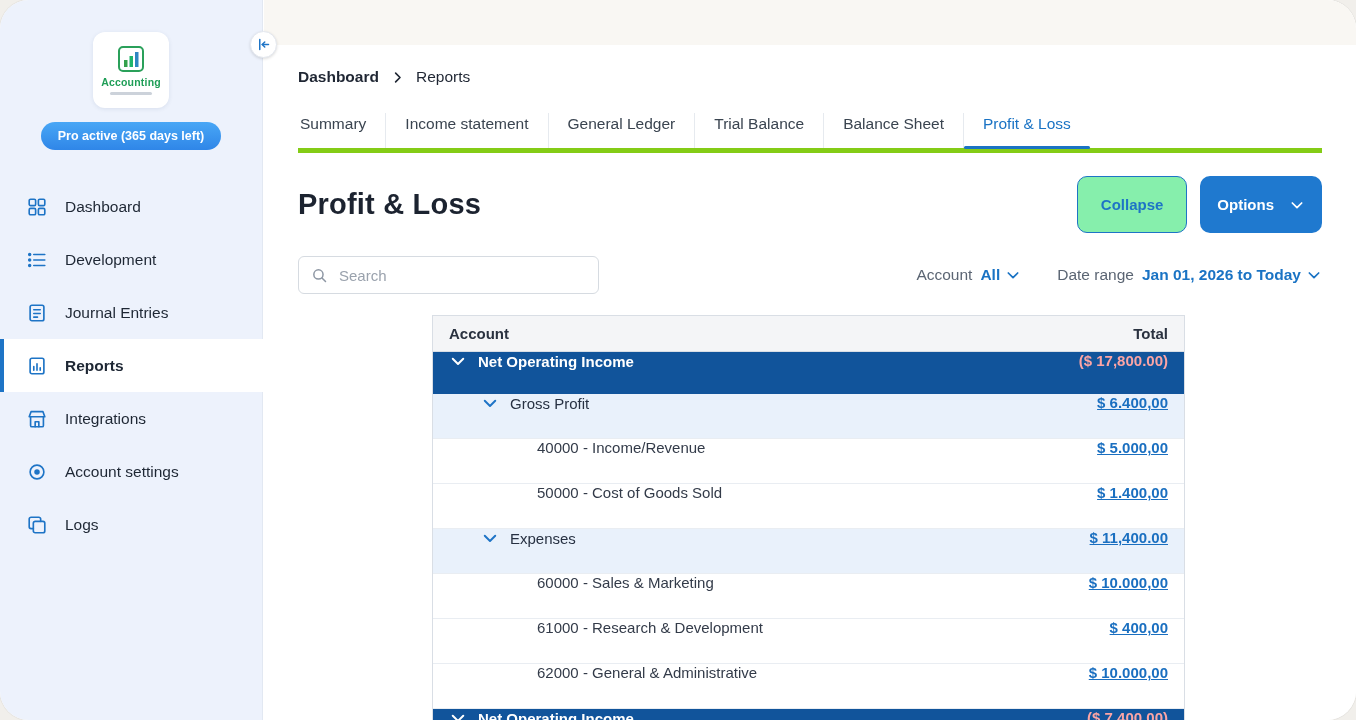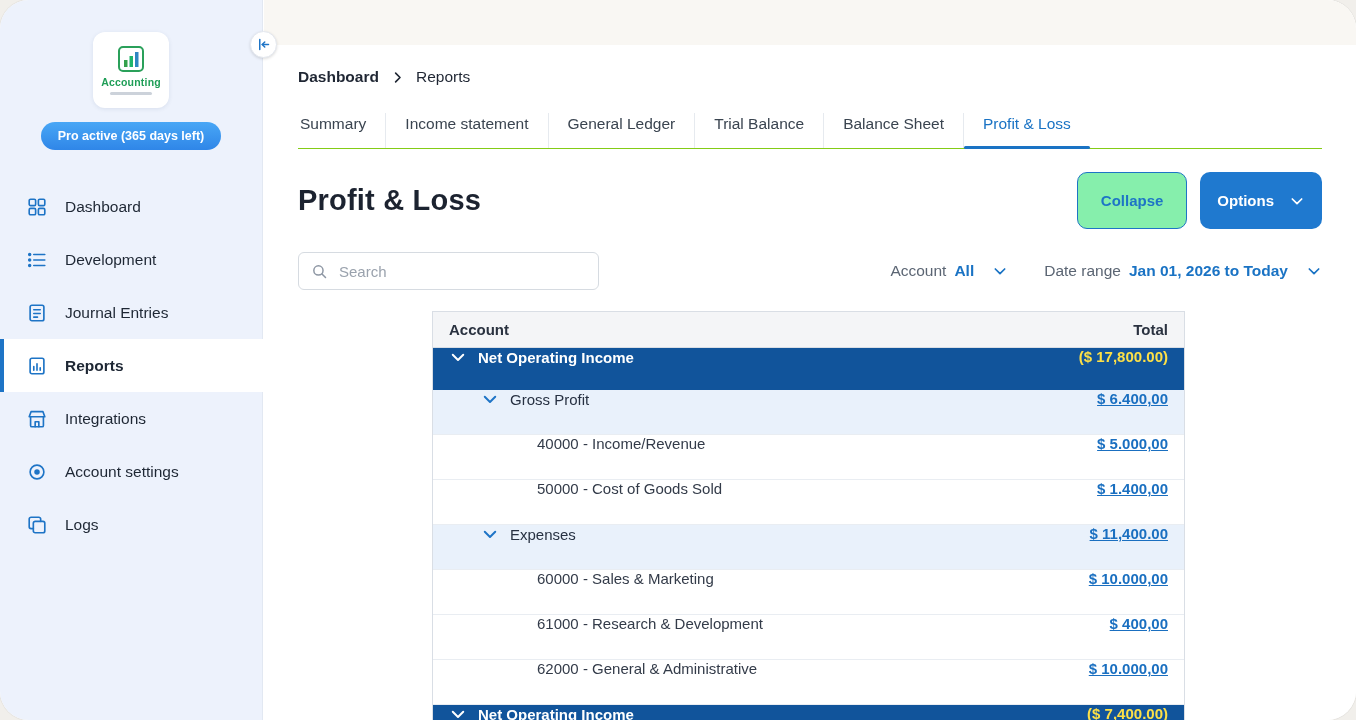--- a/index.html
+++ b/index.html
@@ -56,21 +56,21 @@
   
   .main { position:absolute; left:264px; top:0; right:0; bottom:0; background:#fff; }
   .top-strip { height:45px; background:#f9f7f3; }
   .content { padding:0 34px; }
 
   .breadcrumb { display:flex; align-items:center; gap:11px; margin-top:23px; font-size:15.5px; color:#1f2633; }
   .crumb-a { font-weight:700; cursor:pointer; }
   .crumb-b { font-weight:500; cursor:pointer; }
   .crumb-sep { width:15px; height:15px; color:#1f2633; }
 
-  .tabs { display:flex; margin-top:27px; border-bottom:1px solid #84cc16; }
+  .tabs { display:flex; margin-top:27px; border-bottom:5px solid #84cc16; }
   .tab {
     padding:2px 19px 15px; font-size:15.5px; color:#3a4450;
     cursor:pointer; position:relative; white-space:nowrap;
   }
   .tab:not(:first-child) { border-left:1px solid #e6eaef; }
   .tab:first-child { padding-left:2px; }
   .tab.active { color:#1a73c4; }
   .tab.active::after {
     content:""; position:absolute; left:0; right:0; bottom:-1px; height:3px;
     background:#1a73c4; border-radius:2px;
@@ -93,21 +93,21 @@
     display:flex; align-items:center; padding:0 12px; gap:9px; background:#fff;
   }
   .search-box svg { flex:0 0 auto; color:#8d96a3; }
   .search-box input {
     border:none; outline:none; font-family:inherit; font-size:15px; flex:1; color:#2c3542; background:transparent;
   }
   .search-box input::placeholder { color:#9aa2ad; }
   .filters-right { margin-left:auto; display:flex; gap:36px; align-items:center; font-size:15.5px; }
   .filter-group { display:flex; align-items:center; gap:8px; }
   .filter-label { color:#5b6573; }
-  .filter-value { color:#1a73c4; font-weight:700; display:inline-flex; gap:18px; align-items:center; cursor:pointer; }
+  .filter-value { color:#1a73c4; font-weight:700; display:inline-flex; gap:5px; align-items:center; cursor:pointer; }
 
   
   .report-table {
     margin:21px 0 0 134px; width:753px;
     border:1px solid #d9dee5; border-bottom:none; background:#fff;
   }
   .table-head {
     display:flex; justify-content:space-between; background:#f4f5f7;
     padding:9px 16px; font-size:15px; font-weight:600; color:#2a3240;
     border-bottom:1px solid #d9dee5;
@@ -115,21 +115,21 @@
   .t-row {
     display:flex; align-items:flex-start; justify-content:space-between;
     height:45px; padding:0 16px; font-size:15px;
     border-bottom:1px solid #e9edf2; background:#fff; cursor:pointer;
   }
   .row-left { display:flex; align-items:center; gap:11px; }
   .row-chevron { width:18px; height:18px; flex:0 0 auto; }
   .row-header { background:#11549b; height:42px; border-bottom:none; }
   .row-header .row-chevron { color:#fff; }
   .row-header .row-label { color:#fff; font-weight:700; }
-  .row-header .row-total { color:#fde047; font-weight:700; }
+  .row-header .row-total { color:#fca5a5; font-weight:700; }
   .row-subheader { background:#e9f1fb; }
   .row-subheader .row-chevron { color:#1e74c6; }
   .row-subheader .row-label { color:#273142; }
   .row-subheader .row-total { color:#1a6fc0; font-weight:700; text-decoration:underline; }
   .row-detail .row-label { color:#333b49; }
   .row-detail .row-total { color:#1a6fc0; font-weight:600; text-decoration:underline; }
   .ind-1 .row-left { padding-left:32px; }
   .ind-2 .row-left { padding-left:88px; }
 </style>
 </head>

